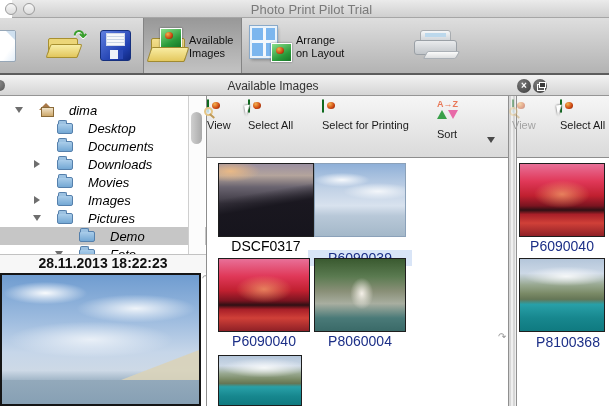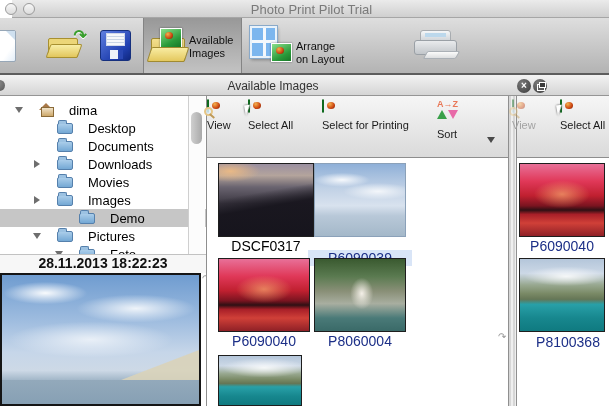--- a/index.html
+++ b/index.html
@@ -92,21 +92,21 @@
   .btn-close{left:517px;}
   .btn-float{left:533px;}
   .btn-float::before{content:"";position:absolute;left:4px;top:5px;width:6px;height:5px;
     border:1px solid #fff;}
   .btn-float::after{content:"";position:absolute;left:6px;top:3px;width:5px;height:4px;
     border:1px solid #fff;background:#3c3c3c;}
 
   
   .tree{position:absolute;left:0;top:96px;width:206px;height:158px;background:#fff;
     overflow:hidden;padding-top:5px;}
-  .tree-row{display:flex;align-items:center;height:18px;gap:15px;font-size:13px;color:#000;}
+  .tree-row{display:flex;align-items:center;height:18px;gap:15px;font-size:13px;color:#000;font-style:italic;}
   .lv0{padding-left:14px;} .lv1{padding-left:32px;} .lv2{padding-left:54px;}
   .tree-row.selected{background:#c6c6c6;}
   .expander{width:10px;display:flex;justify-content:center;flex-shrink:0;}
   .exp-d{width:0;height:0;border-left:4px solid transparent;border-right:4px solid transparent;
     border-top:6px solid #6e6e6e;}
   .exp-r{width:0;height:0;border-top:4px solid transparent;border-bottom:4px solid transparent;
     border-left:6px solid #6e6e6e;}
   .fold{width:16px;height:11px;margin-top:1px;flex-shrink:0;position:relative;
     background:linear-gradient(#aacdea,#74a8d4);border:1px solid #5580ac;border-radius:2px;}
   .fold::before{content:"";position:absolute;top:-4px;left:0;width:7px;height:3px;
@@ -233,21 +233,21 @@
   <div class="tb-label" style="left:189px;top:34px;">
     <span>Available</span><br>
     <span>Images</span>
   </div>
   <div class="ic-arr">
     <span class="win-ic"></span>
     <span class="gphoto ar-photo">
         <span class="bug"></span>
       </span>
   </div>
-  <div class="tb-label" style="left:296px;top:40px;">
+  <div class="tb-label" style="left:296px;top:34px;">
     <span>Arrange</span><br>
     <span>on Layout</span>
   </div>
   <div class="ic-print">
     <span class="pr-top"></span>
     <span class="pr-body"></span>
     <span class="pr-tray"></span>
   </div>
   <div class="tb-sep"></div>
 
@@ -288,31 +288,31 @@
       <span class="fold"></span>
       <span>Movies</span>
     </div>
     <div class="tree-row lv1">
       <span class="expander">
           <span class="exp-r"></span>
         </span>
       <span class="fold"></span>
       <span>Images</span>
     </div>
+    <div class="tree-row lv1">
+      <span class="expander">
+          <span class="exp-d"></span>
+        </span>
+      <span class="fold"></span>
+      <span>Pictures</span>
+    </div>
     <div class="tree-row lv2 selected">
       <span class="expander"></span>
       <span class="fold"></span>
       <span>Demo</span>
-    </div>
-    <div class="tree-row lv1">
-      <span class="expander">
-          <span class="exp-d"></span>
-        </span>
-      <span class="fold"></span>
-      <span>Pictures</span>
     </div>
     <div class="tree-row lv2">
       <span class="expander">
           <span class="exp-d"></span>
         </span>
       <span class="fold"></span>
       <span>Foto</span>
     </div>
   </div>
   <div class="vscroll"></div>

